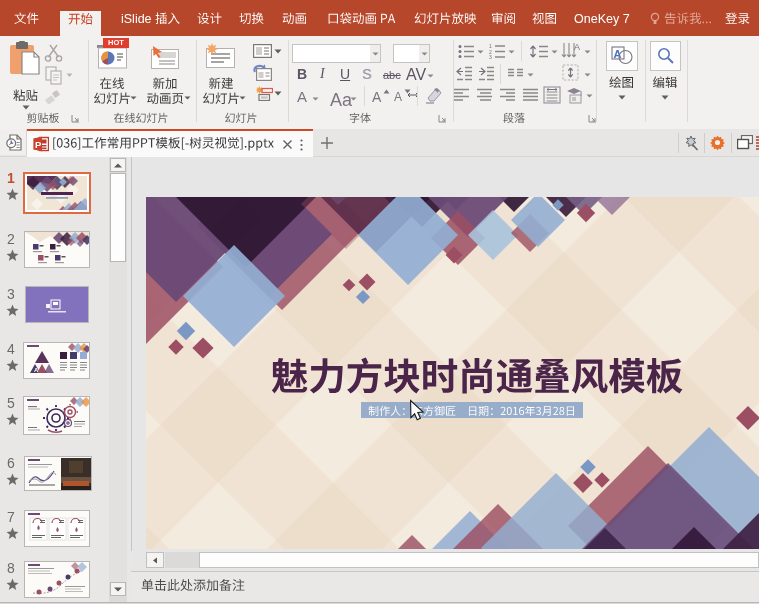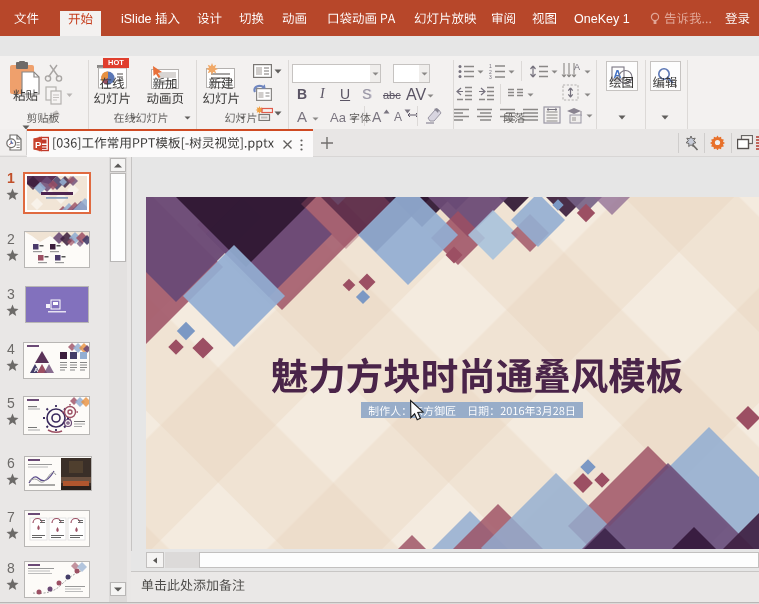--- a/index.html
+++ b/index.html
@@ -6,21 +6,21 @@
   html,body { width:759px; height:604px; overflow:hidden; font-family:"Liberation Sans",sans-serif; }
   body { position:relative; background:#e6e6e6; }
   .abs { position:absolute; }
 
   
   #titlebar { left:0; top:0; width:759px; height:36px; background:#b7472a; }
   .menu { position:absolute; top:0; height:36px; line-height:38px; color:#fff; font-size:12.5px; white-space:nowrap; }
   #activetab { position:absolute; left:60px; top:11px; width:41px; height:25px; background:#f3f1f0; color:#c53b1a; font-size:12.5px; text-align:center; line-height:27px; }
 
   
-  #ribbon { left:0; top:36px; width:759px; height:109px; background:#f3f1f0; border-bottom:1px solid #d2cfce;margin-top:20px; }
+  #ribbon { left:0; top:36px; width:759px; height:109px; background:#f3f1f0; border-bottom:1px solid #d2cfce; }
   .rsep { position:absolute; top:4px; height:82px; width:1px; background:#dcd9d7; }
   .launcher { position:absolute; width:9px; height:9px; }
 
   
   #tabbar { left:0; top:129px; width:759px; height:28px; background:#e8e6e5; border-bottom:1px solid #d8d6d5; }
   #doctab { position:absolute; left:27px; top:0px; width:286px; height:28px; background:#fbfafa; border-top:2px solid #cf4a23; }
   .tsep { position:absolute; top:4px; height:20px; width:1px; background:#cfcdcc; }
 
   
   #panel { left:0; top:157px; width:131px; height:447px; background:#e9e7e6; }
@@ -31,21 +31,21 @@
   #canvas { left:131px; top:157px; width:628px; height:394px; background:#e6e6e6; border-left:1px solid #c6c4c3; }
   #hscroll { left:131px; top:551px; width:628px; height:19px; background:#e6e6e6; }
   #notes { left:131px; top:571px; width:628px; height:31px; background:#eae8e7; border-top:1px solid #c8c6c5; color:#4e4c4a; font-size:13px; line-height:30px; padding-left:10px; }
   #statusline { left:0; top:602px; width:759px; height:2px; background:#dbd9d8; border-top:1px solid #b9b7b6; }
 </style>
 </head>
 <body>
 
   <div class="abs" id="titlebar">
     <span class="menu" style="left:121px">iSlide</span>
-    <span class="menu" style="left:574px">OneKey 1</span>
+    <span class="menu" style="left:574px">OneKey 7</span>
     <svg class="abs" style="left:649px;top:12px" width="12" height="14" viewBox="0 0 12 14">
       <circle cx="6" cy="5" r="3.6" fill="none" stroke="#e0a596" stroke-width="1.2"></circle>
       <rect x="4.6" y="9" width="2.8" height="3" fill="#e0a596"></rect>
     </svg>
   </div>
   <div class="abs" id="activetab"></div>
 
   <div class="abs" id="ribbon">
     <div id="ribbon-inner" style="position:relative;width:759px;height:92px">
 
@@ -156,21 +156,21 @@
       <div class="abs" style="left:406px;top:30px;font-size:16px;color:#5a5464">AV<br><svg width="14" height="6" viewBox="0 0 14 6" style="margin-top:-3px">
           <path d="M2 3h10M2 3l2-2M2 3l2 2M12 3l-2-2M12 3l-2 2" stroke="#5a5464" stroke-width="1"></path>
         </svg></div>
       <svg class="abs" style="left:427px;top:38px" width="7" height="4" viewBox="0 0 7 4">
         <path d="M0.5 0.5h6L3.5 3.5z" fill="#8a8886"></path>
       </svg>
       <div class="abs" style="left:297px;top:52px;font-size:15px;color:#7a7580">A</div>
       <svg class="abs" style="left:312px;top:61px" width="7" height="4" viewBox="0 0 7 4">
         <path d="M0.5 0.5h6L3.5 3.5z" fill="#8a8886"></path>
       </svg>
-      <div class="abs" style="left:330px;top:54px;font-size:13px;color:#7a7580">Aa</div>
+      <div class="abs" style="left:330px;top:54px;font-size:18px;color:#7a7580">Aa</div>
       <svg class="abs" style="left:350px;top:61px" width="7" height="4" viewBox="0 0 7 4">
         <path d="M0.5 0.5h6L3.5 3.5z" fill="#8a8886"></path>
       </svg>
       <div class="abs" style="left:364px;top:50px;width:1px;height:20px;background:#dcd9d7"></div>
       <div class="abs" style="left:372px;top:53px;font-size:14px;color:#7a7580">A</div>
       <svg class="abs" style="left:383px;top:53px" width="7" height="5" viewBox="0 0 7 5">
         <path d="M3.5 0.5 L6.5 4.5 H0.5z" fill="#7a7580"></path>
       </svg>
       <div class="abs" style="left:394px;top:54px;font-size:12px;color:#7a7580">A</div>
       <svg class="abs" style="left:404px;top:53px" width="7" height="5" viewBox="0 0 7 5">

